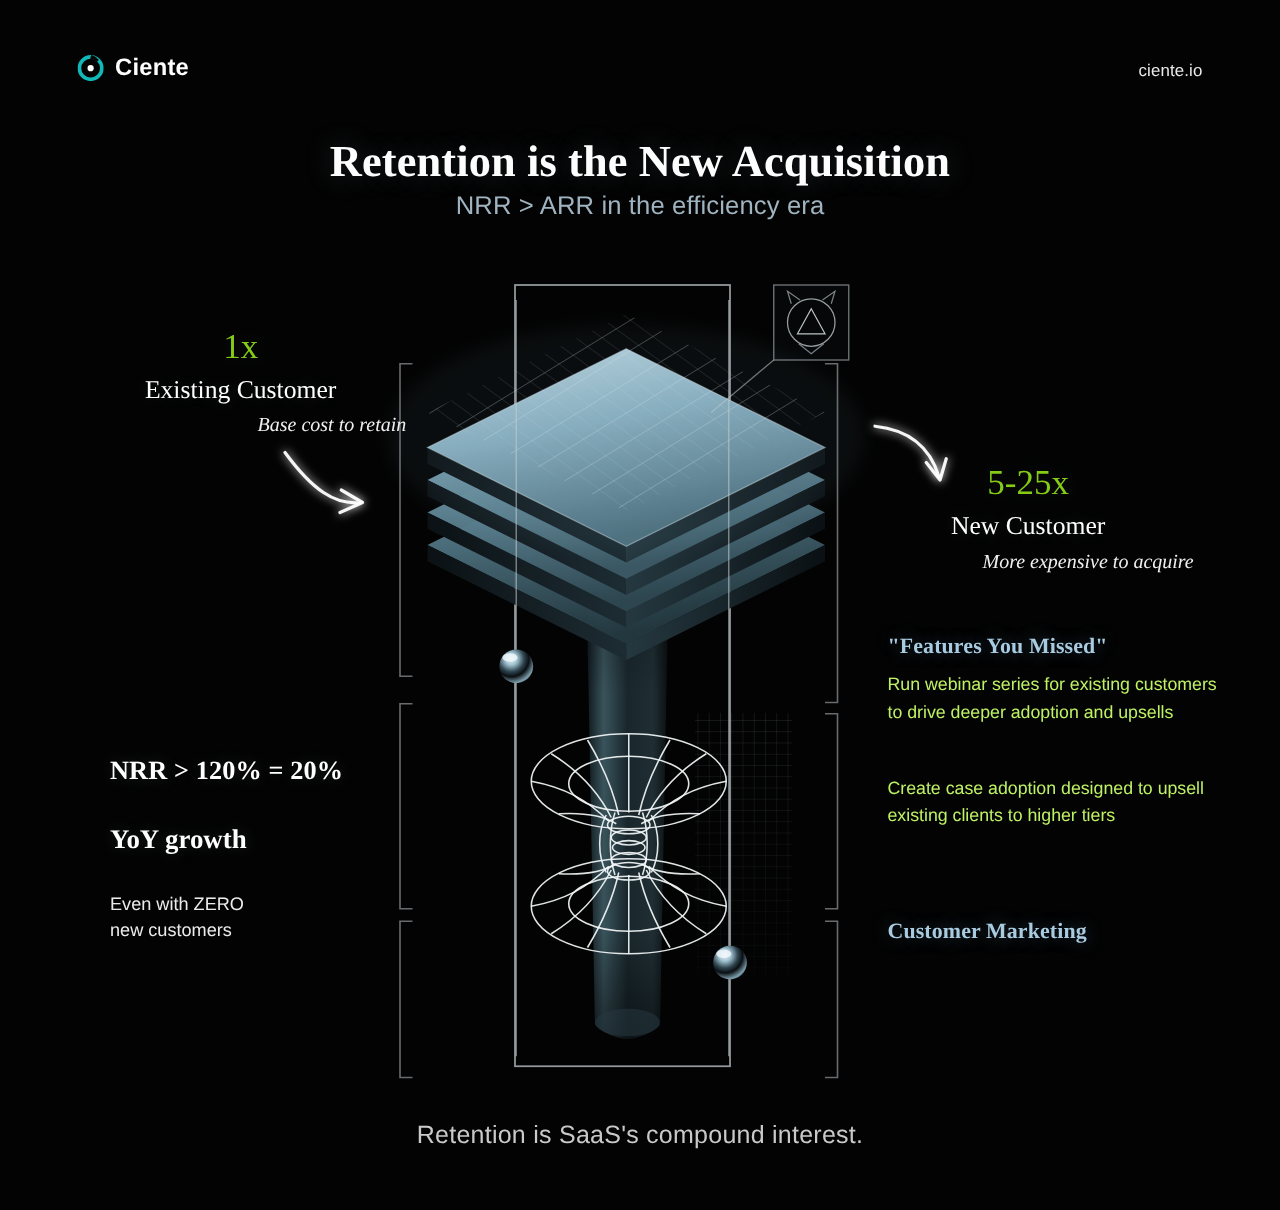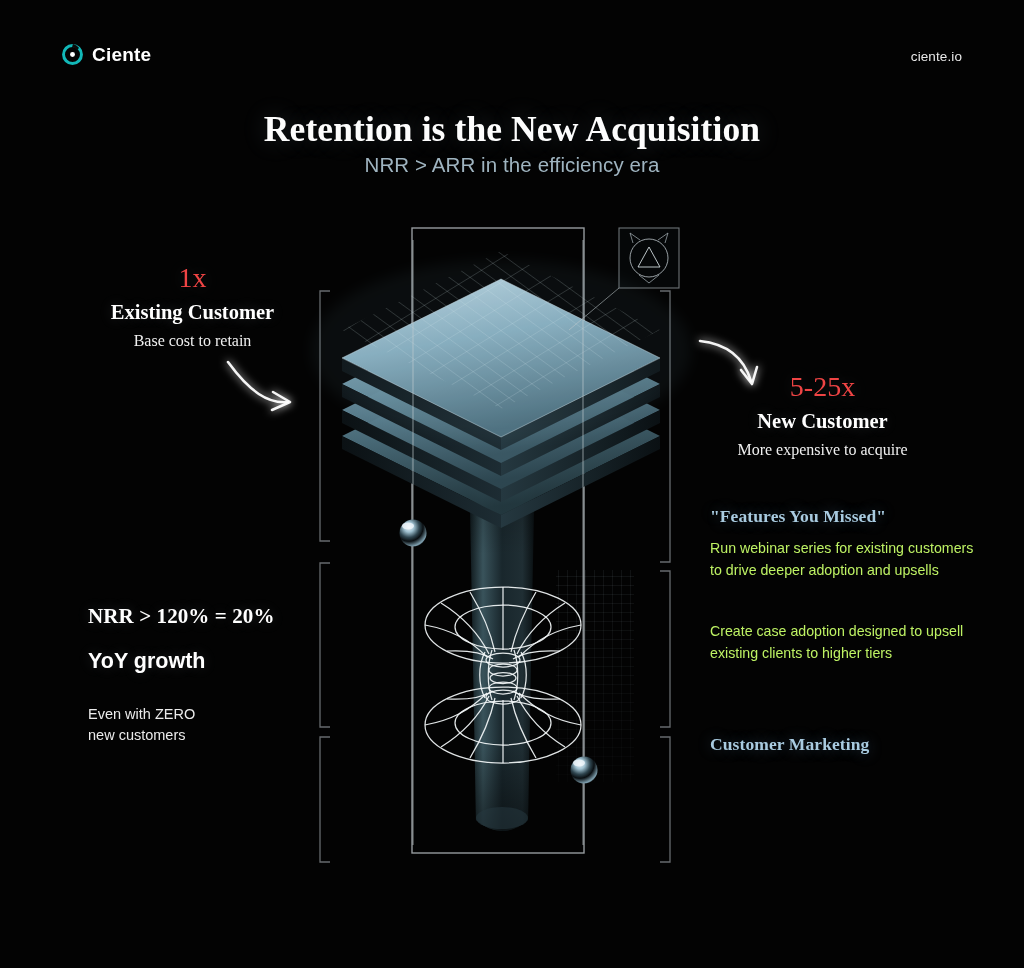--- a/index.html
+++ b/index.html
@@ -30,45 +30,45 @@
     font-size:20.5px; color:#9fb4c0; letter-spacing:.1px; font-weight:400;
   }
 
   
   .art{ position:absolute; left:0; top:0; width:1024px; height:968px; pointer-events:none; }
 
   
   .ann{ position:absolute; }
   .ann .big{
     font-family:"Liberation Serif", serif; font-weight:400;
-    font-size:28px; color:#ef4444; line-height:1.1;
+    font-size:28px; color:#84cc16; line-height:1.1;
     text-shadow:0 0 18px rgba(200,215,230,.2);
   }
   .ann .mid{
-    font-family:"Liberation Serif", serif; font-weight:700;
+    font-family:"Liberation Serif", serif; font-weight:400;
     font-size:20.5px; color:#ffffff; line-height:1.25; margin-top:6px;
     text-shadow:0 0 14px rgba(200,215,230,.18);
   }
   .ann .small{
-    font-family:"Liberation Serif", serif; font-weight:400;
-    font-size:16px; color:#f0f0f0; margin-top:7px;
+    font-family:"Liberation Serif", serif; font-style:italic; font-weight:400;
+    font-size:16px; color:#f0f0f0; margin-top:7px;text-align:right;
   }
   #ann-existing{ left:60px; top:263px; width:265px; text-align:center; }
   #ann-new{ left:690px; top:372px; width:265px; text-align:center; }
 
   #ann-nrr{ left:88px; top:585px; width:260px; }
   #ann-nrr .l1{
     font-family:"Liberation Serif", serif; font-weight:700; font-size:21px;
     color:#ffffff; letter-spacing:.1px;
     text-shadow:0 0 14px rgba(200,215,230,.18);
     margin-top:19px;
   }
   #ann-nrr .l2{
-    font-family:Liberation Sans, sans-serif; font-weight:700; font-size:21.5px;
-    color:#ffffff; margin-top:20px;
+    font-family:Liberation Serif, serif; font-weight:700; font-size:21.5px;
+    color:#ffffff; margin-top:30px;
     text-shadow:0 0 14px rgba(200,215,230,.18);
   }
   #ann-nrr .l3{
     font-family:"Liberation Sans", sans-serif; font-size:14.5px;
     color:#ebebeb; margin-top:30px; line-height:1.42;
   }
 
   
   .tactic{ position:absolute; left:710px; width:268px; }
   .tactic h3{
@@ -331,14 +331,15 @@
     <h3>"Features You Missed"</h3>
     <p>Run webinar series for existing customers to drive deeper adoption and upsells</p>
   </div>
   <div class="tactic" id="tactic-1">
     <p>Create case adoption designed to upsell existing clients to higher tiers</p>
   </div>
   <div class="tactic" id="tactic-2">
     <h3>Customer Marketing</h3>
   </div>
 
+  <div class="footer">Retention is SaaS's compound interest.</div>
 
 </div>
 
 </body></html>

